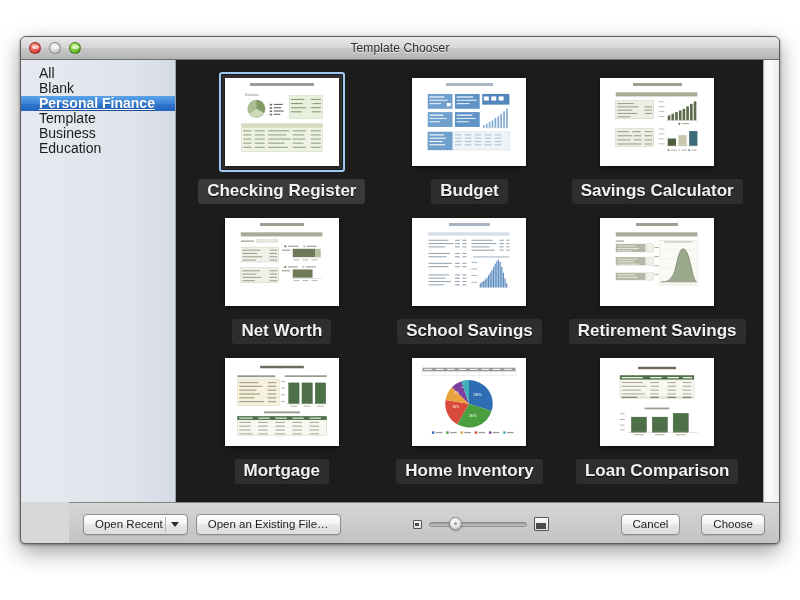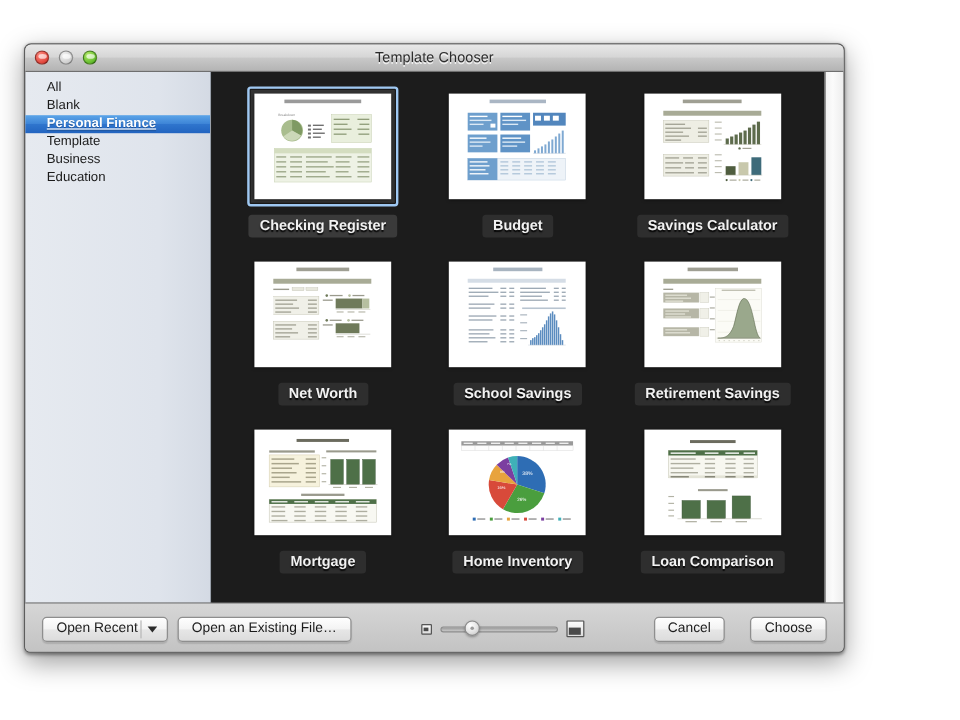--- a/index.html
+++ b/index.html
@@ -7,21 +7,21 @@
     width: 800px; height: 600px;
     background: #ffffff;
     font-family: "Liberation Sans", sans-serif;
     overflow: hidden;
   }
 
   
   #window {
     position: absolute;
     left: 20px; top: 36px;
-    width: 684px; height: 508px;
+    width: 760px; height: 508px;
     border-radius: 6px 6px 5px 5px;
     box-shadow: 0 8px 22px rgba(0,0,0,0.38), 0 1px 3px rgba(0,0,0,0.4);
     background: #d8d8d8;
     overflow: hidden;
     border: 1px solid #5d5d5d;
     box-sizing: border-box;
   }
 
   
   #titlebar {
@@ -81,21 +81,21 @@
     background: linear-gradient(to right, #e6eaf0 0%, #dfe4ec 72%, #d4dae4 100%);
     border-right: 1px solid #9aa1ab;
     padding-top: 6px;
     box-sizing: border-box;
     flex: 0 0 155px;
   }
   .sb-item {
     height: 15px;
     line-height: 15px;
     padding: 0 8px 0 18px;
-    font-size: 11px;
+    font-size: 14px;
     color: #1b1b1b;
     white-space: nowrap;
     cursor: default;
   }
   .sb-item.selected {
     background: linear-gradient(to bottom, #5ba4e8 0%, #3c83d6 50%, #2f75cd 51%, #2264c0 100%);
     color: #ffffff;
     font-weight: bold;
     text-shadow: 0 1px 0 rgba(0,0,0,0.25);
     text-decoration: underline;
@@ -140,21 +140,21 @@
   }
   .thumb {
     width: 114px; height: 88px;
     background: #ffffff;
     box-shadow: 0 1px 3px rgba(0,0,0,0.75);
     position: relative;
     overflow: hidden;
   }
   .tlabel {
     margin-top: 7px;
-    font-size: 12px;
+    font-size: 17px;
     font-weight: bold;
     color: #f2f2f2;
     text-shadow: 0 1px 1px rgba(0,0,0,0.9);
     background: #2e2e2e;
     padding: 2px 9px 3px 9px;
     border-radius: 3px;
     white-space: nowrap;
   }
   .cell.selected .tlabel {
     background: #3a3a3a;
@@ -172,20 +172,21 @@
   
   #bottombar {
     height: 43px;
     background: linear-gradient(to bottom, #d6d6d6 0%, #c2c2c2 100%);
     border-top: 1px solid #828282;
     display: flex;
     align-items: center;
     padding: 0 14px;
     box-sizing: border-box;
     gap: 8px;
+    margin-left: 48px;
   }
   .btn {
     font-family: "Liberation Sans", sans-serif;
     font-size: 11.5px;
     color: #1c1c1c;
     background: linear-gradient(to bottom, #fefefe 0%, #f3f3f3 48%, #e6e6e6 52%, #dcdcdc 100%);
     border: 1px solid #8e8e8e;
     border-radius: 4px;
     height: 21px;
     padding: 0 11px;

